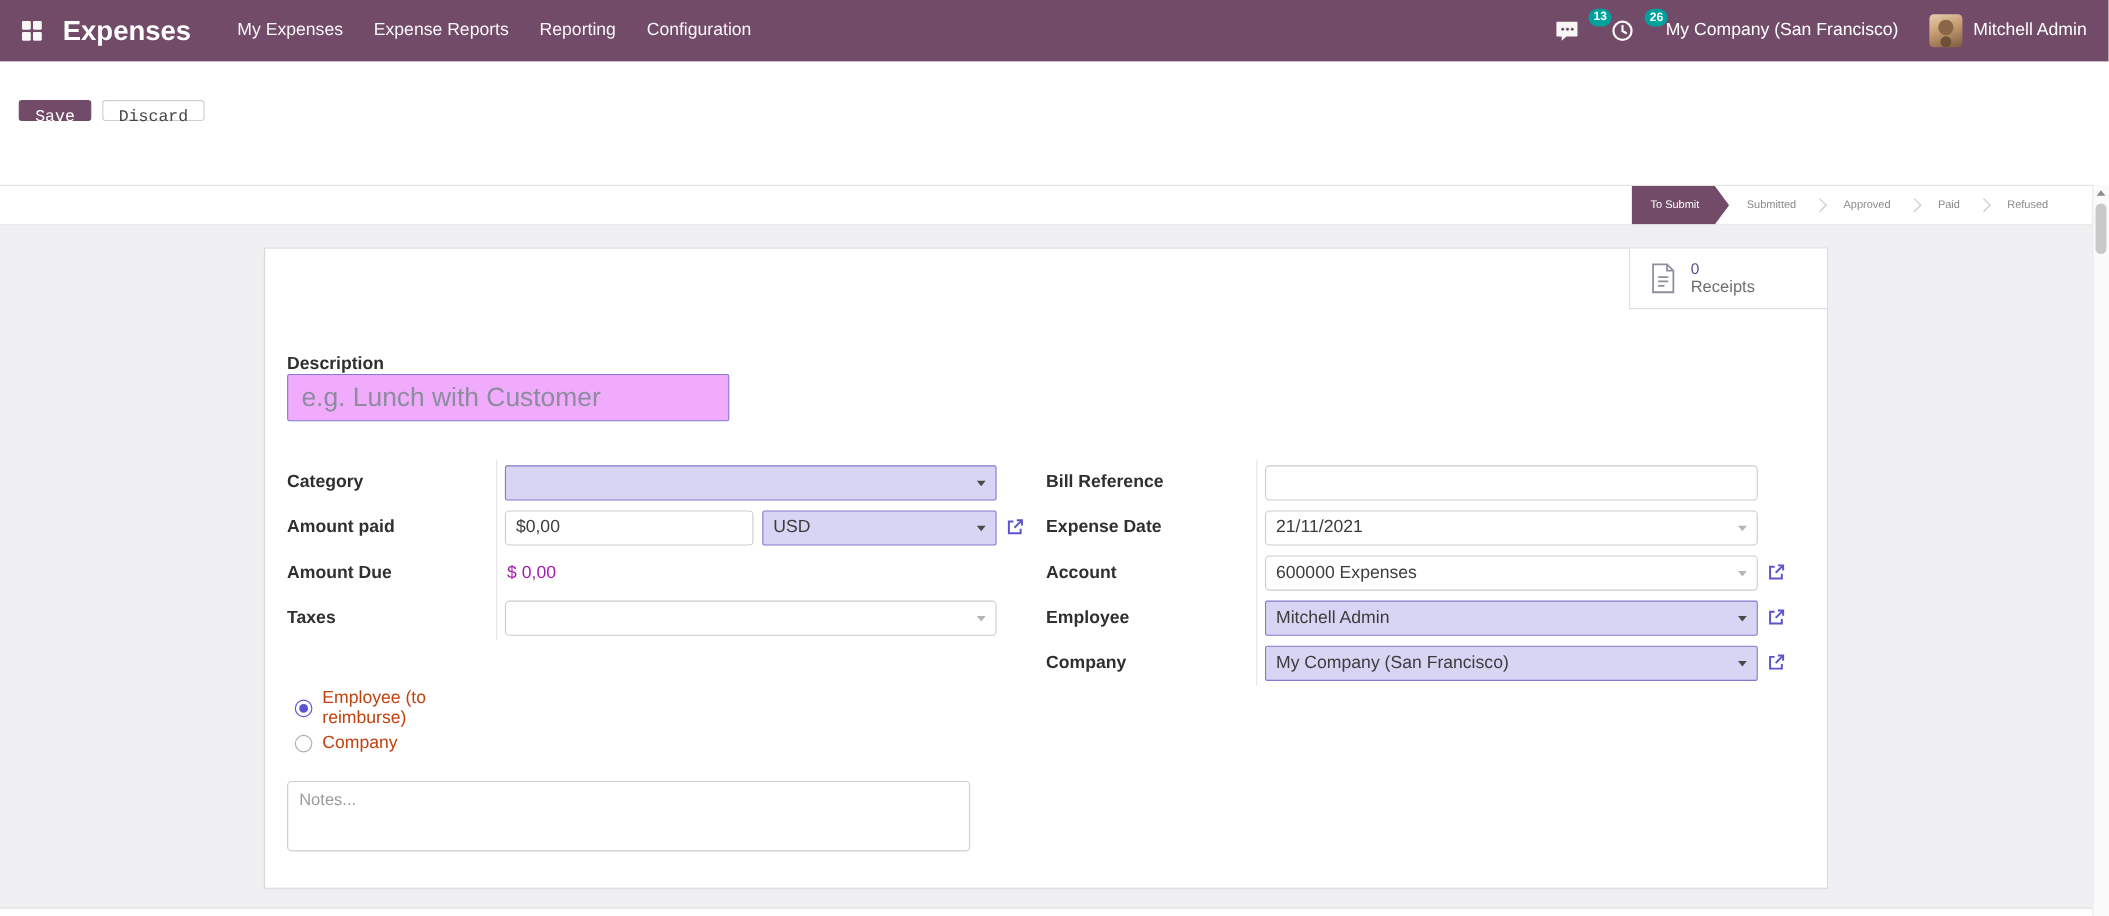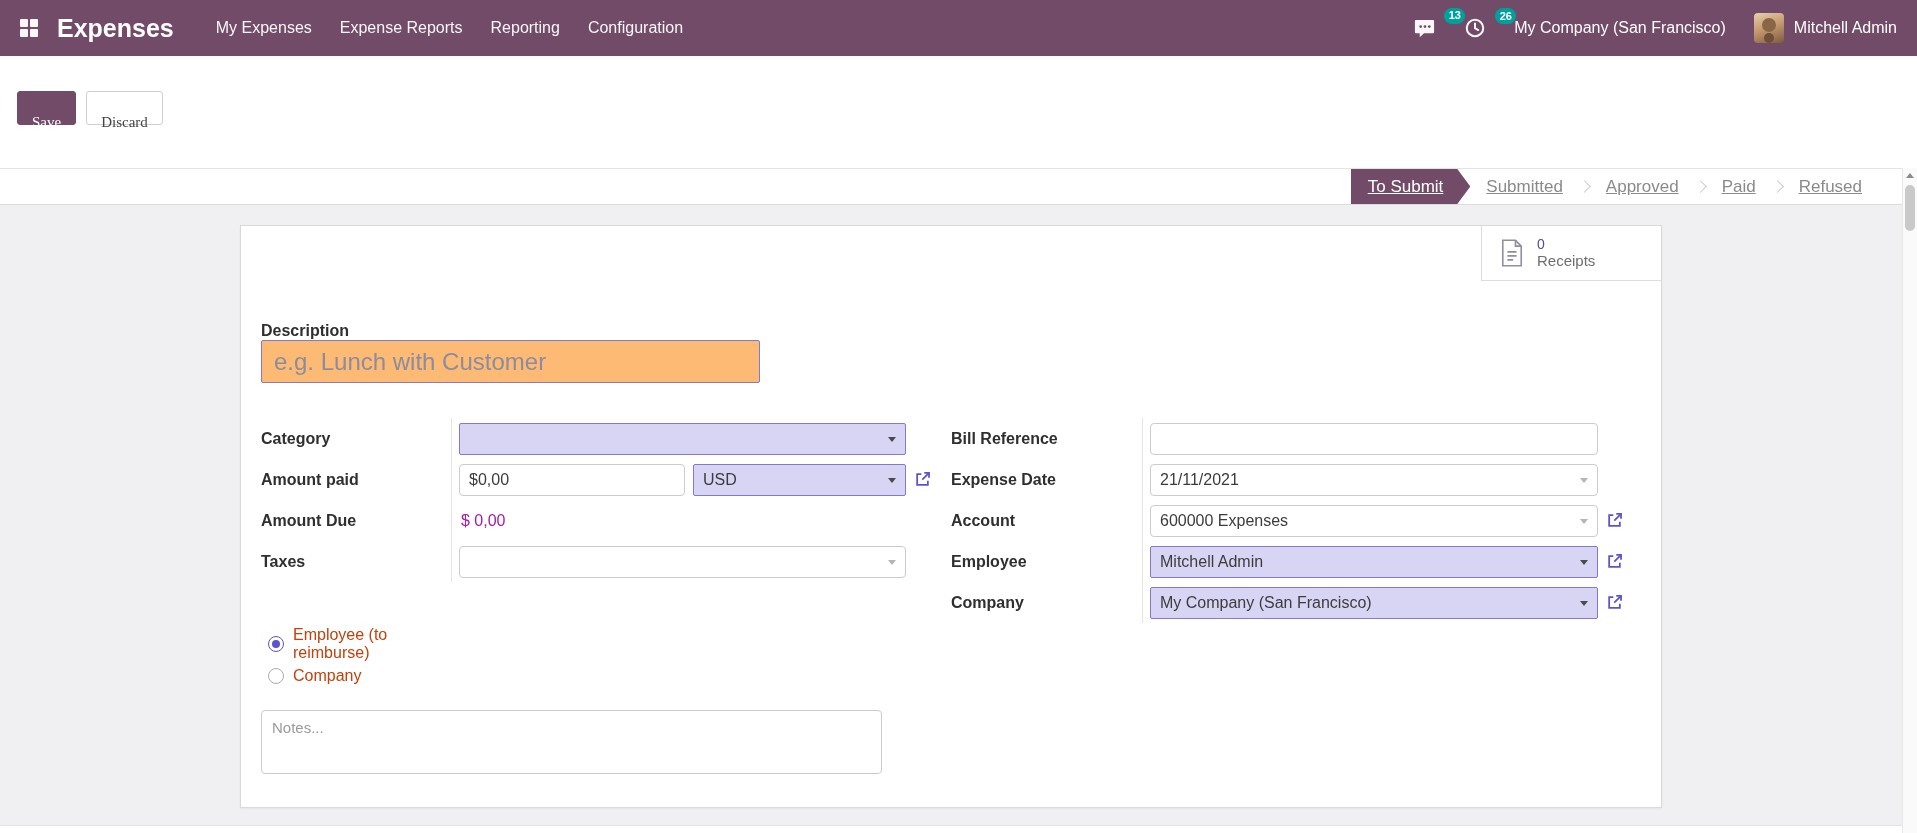--- a/index.html
+++ b/index.html
@@ -24,31 +24,31 @@
   .avatar::after { content:""; position:absolute; left:8px; top:5px; width:14px; height:14px;
     border-radius:50%; background:#8a6547; box-shadow:0 13px 0 -2px #6e4f37; }
 
   
   .control-panel { height:112px; background:#fff; padding:16px 0 0 17px; }
   .breadcrumb { font-size:22px; line-height:28px; }
   .breadcrumb .bc-parent { color:#714B67; cursor:pointer; }
   .breadcrumb .bc-sep { color:#8a8190; margin:0 6px; }
   .breadcrumb .bc-current { color:#5E5669; }
   .action-buttons { margin-top:19px; display:flex; gap:10px; }
-  .btn { height:19px; line-height:29px; padding:16px 14px; font-size:15px; border-radius:3px;
-    cursor:pointer; font-family:Liberation Serif, serif; }
+  .btn { height:19px; line-height:29px; padding:0 14px; font-size:15px; border-radius:3px;
+    cursor:pointer; font-family:Liberation Mono, monospace; }
   .btn-primary { background:#714B67; border:1px solid #714B67; color:#fff; }
   .btn-secondary { background:#fff; border:1px solid #cfcfcf; color:#444; }
 
   
   .statusbar-row { height:37px; width:calc(100% - 15px); background:#fff;
     border-top:1px solid #e3e3e3; border-bottom:1px solid #dcdcdc;
     display:flex; justify-content:flex-end; align-items:stretch; padding-right:24px; }
-  .status-step { display:flex; align-items:center; padding:0 16px; font-size:17px;
-    color:#8a8a8a; cursor:pointer; white-space:nowrap;text-decoration:underline; }
+  .status-step { display:flex; align-items:center; padding:0 16px; font-size:10px;
+    color:#8a8a8a; cursor:pointer; white-space:nowrap; }
   .status-step.active { background:#714B67; color:#fff; padding:0 27px 0 17px;
     clip-path:polygon(0 0, calc(100% - 13px) 0, 100% 50%, calc(100% - 13px) 100%, 0 100%); }
   .chev { width:9px; height:9px; border-top:1px solid #c9c9c9; border-right:1px solid #c9c9c9;
     transform:rotate(45deg); align-self:center; margin:0 1px; }
 
   
   .content { width:calc(100% - 15px); height:621px; background:#F0EFF2;
     border-bottom:1px solid #e2e2e2; overflow:hidden; }
   .sheet { width:1422px; height:583px; margin:20px auto 0; background:#fff;
     border:1px solid #d9d9d9; box-shadow:0 1px 2px rgba(0,0,0,.05); position:relative; }
@@ -56,22 +56,22 @@
   .button-box { position:absolute; top:0; right:0; width:180px; height:55px;
     border-left:1px solid #ddd; border-bottom:1px solid #ddd; background:#fff;
     display:flex; align-items:center; gap:11px; padding-left:16px; cursor:pointer; }
   .stat-text { display:flex; flex-direction:column; line-height:1.2; }
   .stat-count { font-size:14px; color:#4F4F8F; }
   .stat-label { font-size:15px; color:#6e6e6e; }
 
   .sheet-inner { padding:95px 20px 0 20px; }
   .field-label { font-weight:700; font-size:16px; color:#2f2f2f; line-height:19px; }
 
-  .description-input { display:block; margin-top:0; width:499px; height:43px;
-    background:#fdba74; border:1px solid #837AD0; border-radius:2px;
+  .description-input { display:block; margin-top:0; width:402px; height:43px;
+    background:#f0abfc; border:1px solid #837AD0; border-radius:2px;
     font-size:24px; color:#4a4a5a; padding:0 12px; font-family:inherit; outline:none; }
   .description-input::placeholder { color:#8c8c9e; }
 
   .groups { margin-top:35px; display:flex; }
   .group-left { width:690px; }
   .group-right { flex:1; }
   .fgrid { display:grid; grid-template-columns:191px 1fr; grid-auto-rows:41px; }
   .lbl-cell { display:flex; align-items:center; border-right:1px solid #e4e4e4; }
   .fld-cell { display:flex; align-items:center; padding-left:7px; }
 

